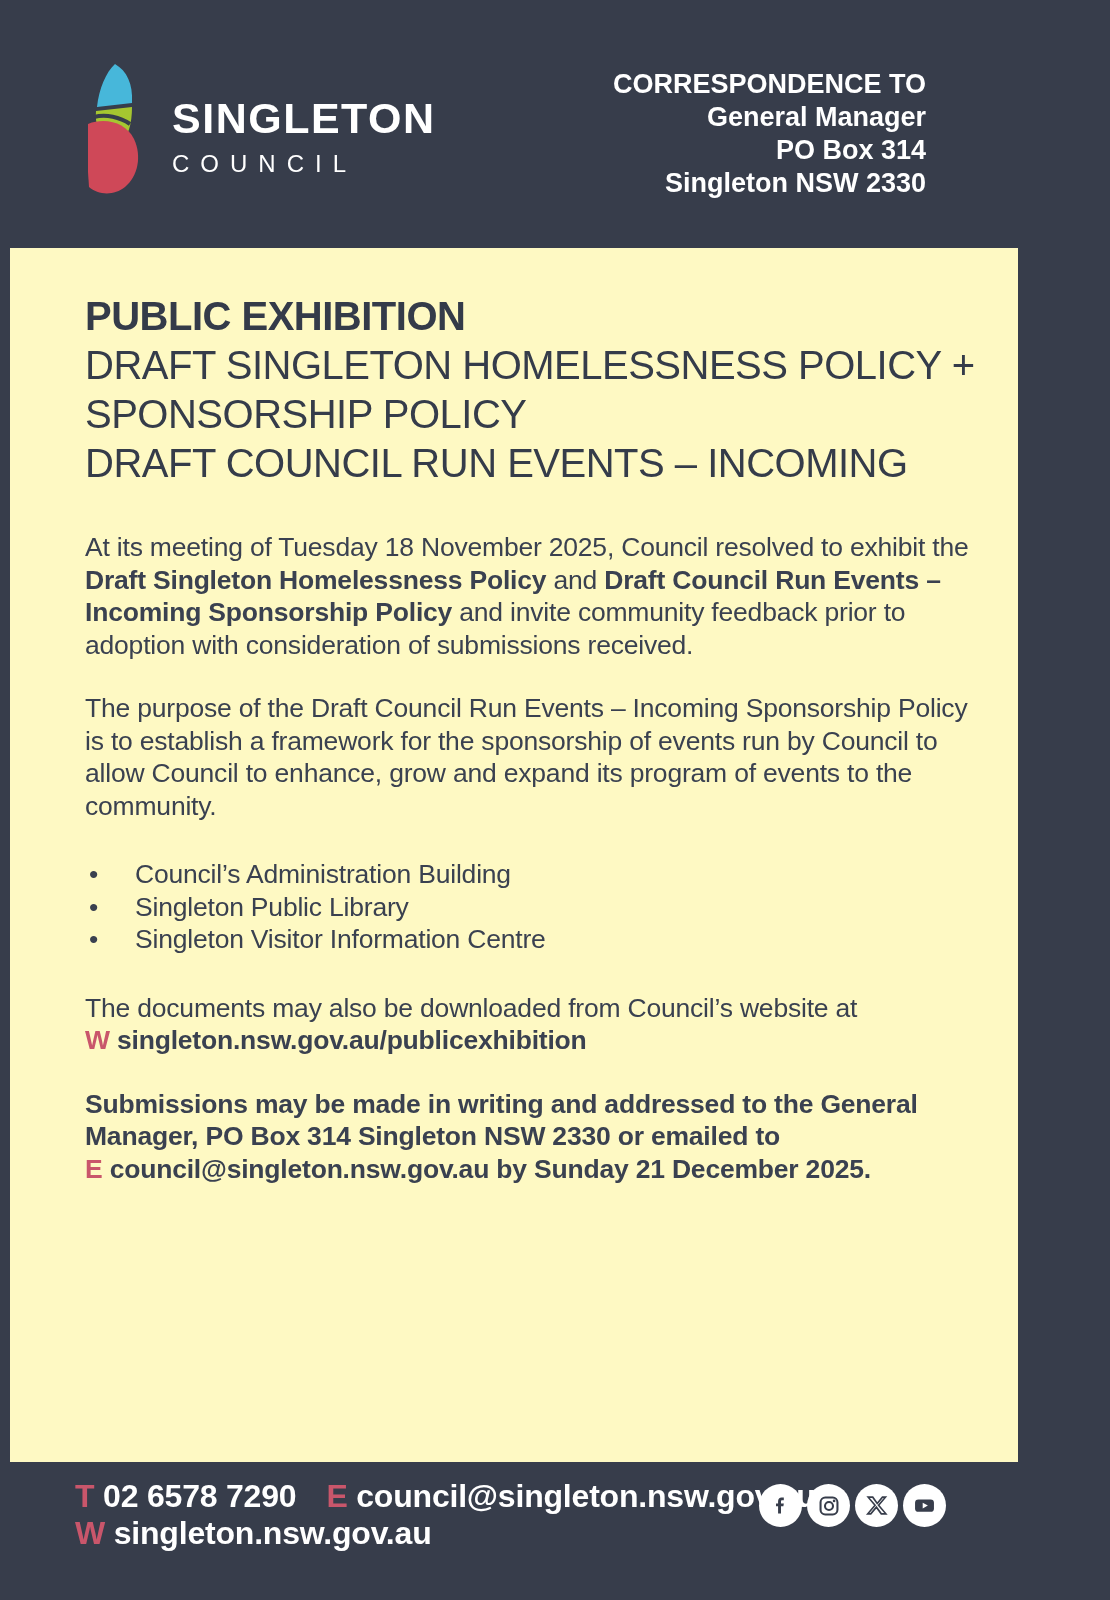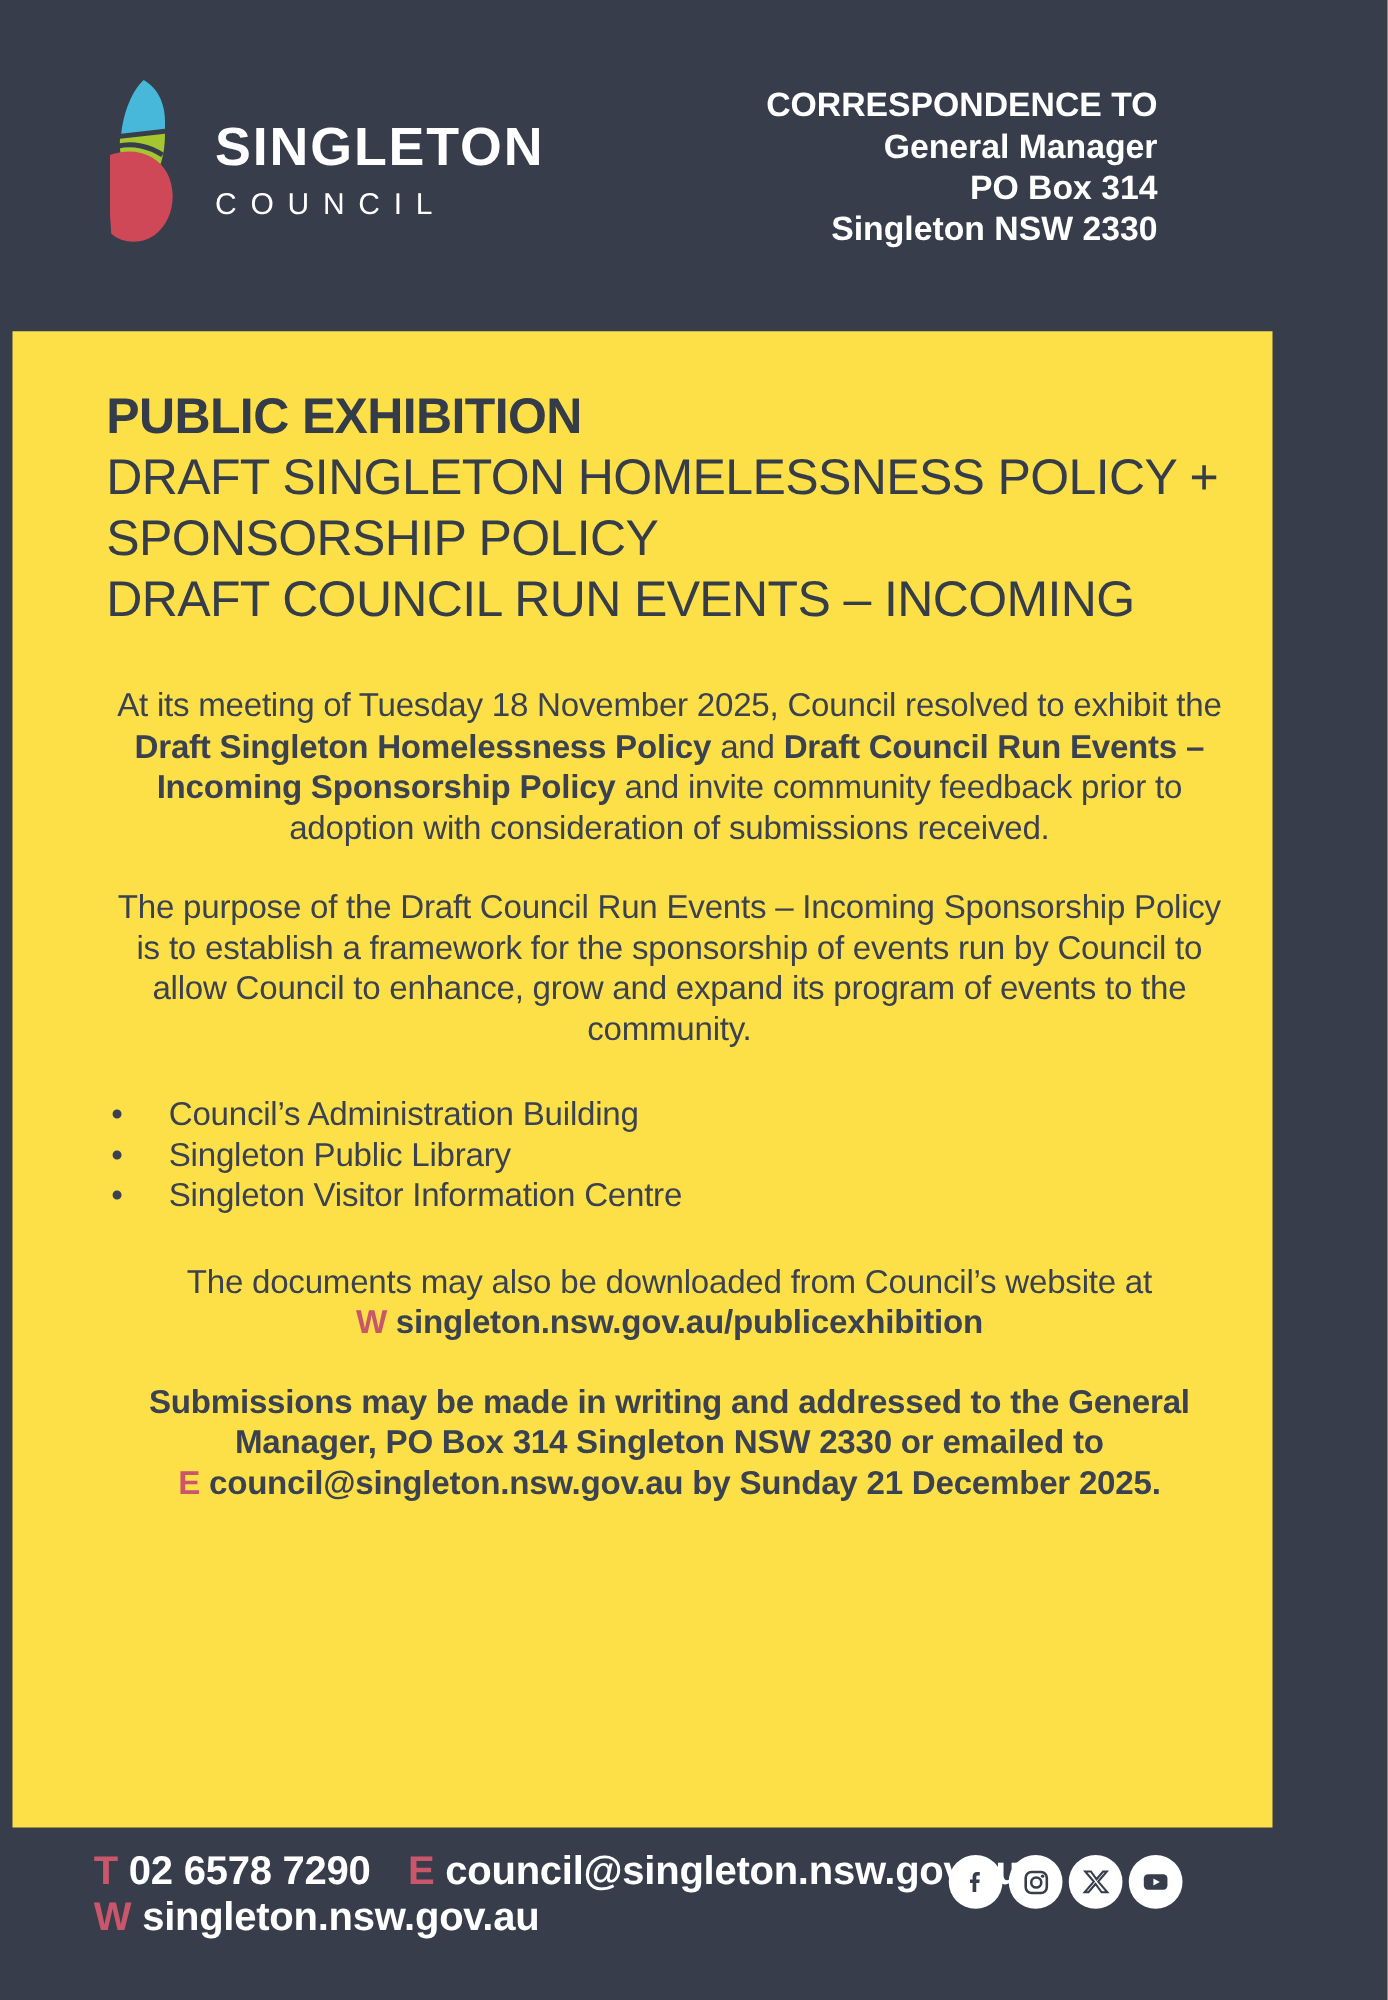--- a/index.html
+++ b/index.html
@@ -32,37 +32,36 @@
     font-size:24px; font-weight:400; letter-spacing:11px; margin-top:8px;
   }
   .corr {
     position:absolute; right:100px; top:68px;
     text-align:right; line-height:33px; font-size:27px; font-weight:600;
   }
   .corr .corr-title { font-weight:700;margin-left:24px; }
   
   .sheet {
     position:absolute; left:10px; right:8px; top:248px; bottom:138px;
-    background:#fde047;
+    background:#fef9c3;
     padding:44px 32px 0 75px;
     color:#3A4150;
-    margin-top:17px;
   }
   .title {
     font-size:40px; font-weight:800; letter-spacing:-0.5px;
     color:#343B49; line-height:49px;
   }
   .subtitle {
     font-size:40px; font-weight:500; letter-spacing:-0.5px;
     color:#353C4A; line-height:49px;
   }
   .body-copy { margin-top:43px; }
   p.para {
     font-size:26.5px; line-height:32.5px; letter-spacing:-0.2px;
-    margin-bottom:31px; max-width:940px;text-align:center;
+    margin-bottom:31px; max-width:940px;
   }
   p.para .b { font-weight:700; }
   p.para .red { color:#C9566B; font-weight:700; }
   .bullets { margin:36px 0 36px 0; }
   .bullet-row {
     display:flex; font-size:26.5px; line-height:32.5px; letter-spacing:-0.2px;
   }
   .bullet-row .dot { width:50px; padding-left:4px; }
   
   .footer {

